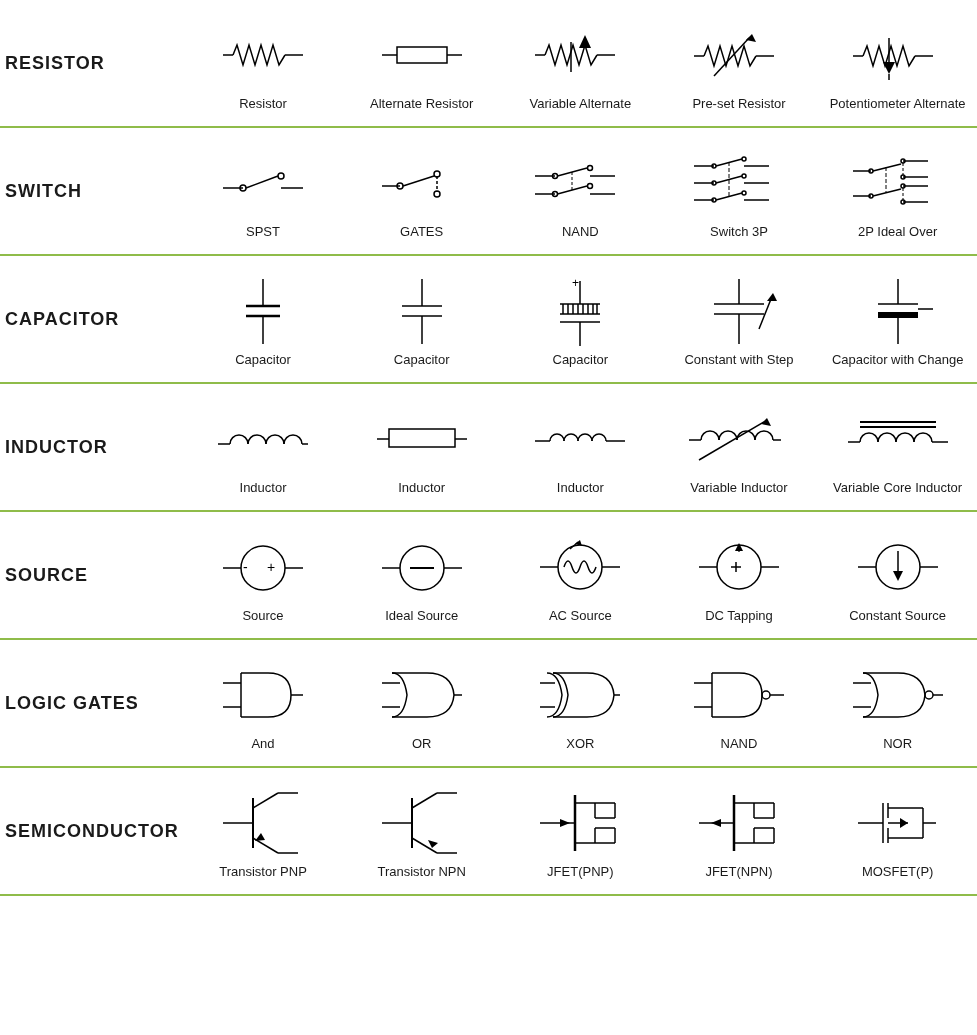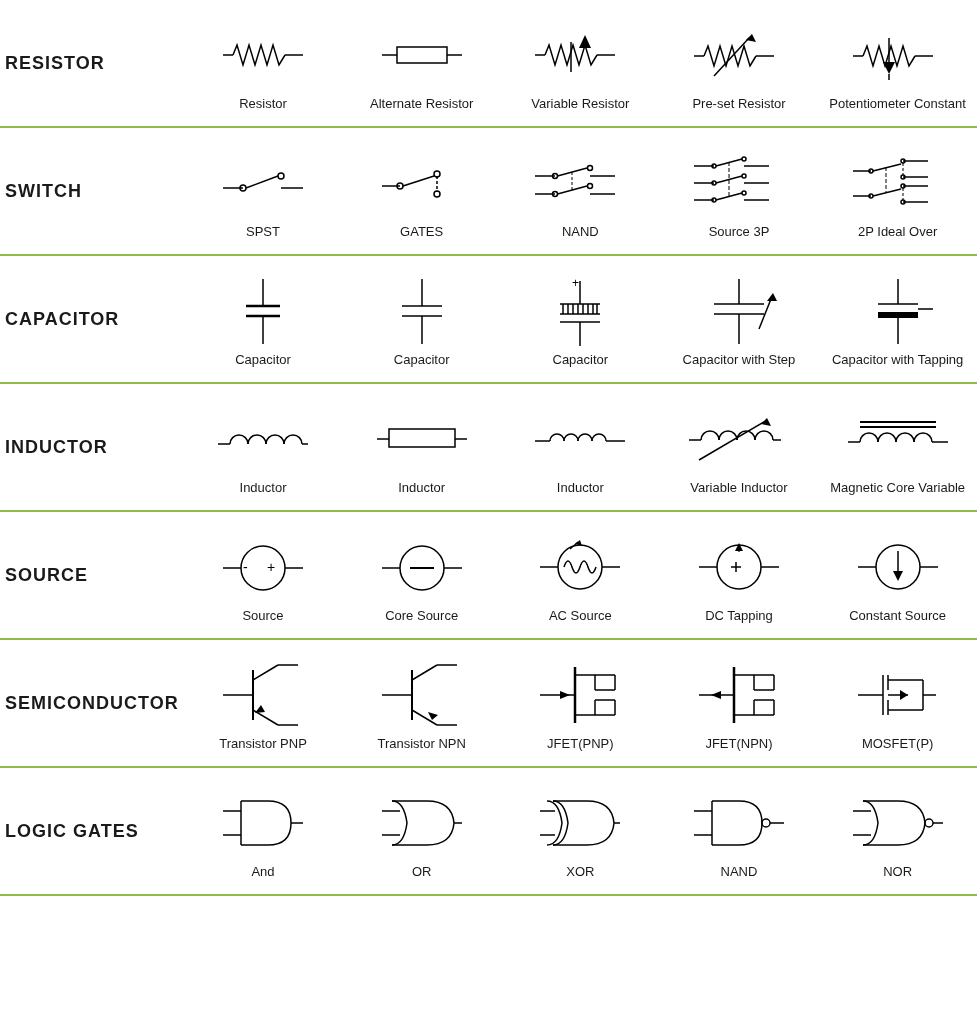--- a/index.html
+++ b/index.html
@@ -96,21 +96,21 @@
           <div class="symbol-graphic">
             <svg width="90" height="50" viewBox="0 0 90 50">
               <line x1="0" y1="25" x2="10" y2="25" stroke="#000" stroke-width="1.5"></line>
               <polyline points="10,25 14,15 20,35 26,15 32,35 38,15 44,35 50,15 56,35 62,25" fill="none" stroke="#000" stroke-width="1.5"></polyline>
               <line x1="62" y1="25" x2="80" y2="25" stroke="#000" stroke-width="1.5"></line>
 
               <line x1="36" y1="42" x2="36" y2="12" stroke="#000" stroke-width="1.5"></line>
               <polygon points="50,5 44,18 56,18" fill="#000"></polygon>
             </svg>
           </div>
-          <div class="symbol-label">Variable Resistor</div>
+          <div class="symbol-label">Variable Alternate</div>
         </div>
 
         <div class="symbol-item">
           <div class="symbol-graphic">
             <svg width="90" height="55" viewBox="0 0 90 55">
               <line x1="0" y1="28" x2="10" y2="28" stroke="#000" stroke-width="1.5"></line>
               <polyline points="10,28 14,18 20,38 26,18 32,38 38,18 44,38 50,18 56,38 62,28" fill="none" stroke="#000" stroke-width="1.5"></polyline>
               <line x1="62" y1="28" x2="80" y2="28" stroke="#000" stroke-width="1.5"></line>
 
               <line x1="20" y1="48" x2="55" y2="10" stroke="#000" stroke-width="1.5"></line>
@@ -125,21 +125,21 @@
             <svg width="90" height="55" viewBox="0 0 90 55">
               <line x1="0" y1="28" x2="10" y2="28" stroke="#000" stroke-width="1.5"></line>
               <polyline points="10,28 14,18 20,38 26,18 32,38 38,18 44,38 50,18 56,38 62,28" fill="none" stroke="#000" stroke-width="1.5"></polyline>
               <line x1="62" y1="28" x2="80" y2="28" stroke="#000" stroke-width="1.5"></line>
 
               <line x1="36" y1="10" x2="36" y2="40" stroke="#000" stroke-width="1.5"></line>
               <polygon points="36,46 30,34 42,34" fill="#000"></polygon>
               <line x1="36" y1="46" x2="36" y2="52" stroke="#000" stroke-width="1.5"></line>
             </svg>
           </div>
-          <div class="symbol-label">Potentiometer Constant</div>
+          <div class="symbol-label">Potentiometer Alternate</div>
         </div>
       </div>
     </td>
   </tr>
 
   <tr class="section-row">
     <td class="section-label-cell">SWITCH</td>
     <td class="symbols-cell">
       <div class="symbols-row">
 
@@ -210,21 +210,21 @@
 
               <line x1="0" y1="49" x2="20" y2="49" stroke="#000" stroke-width="1.5"></line>
               <circle cx="20" cy="49" r="2" fill="none" stroke="#000" stroke-width="1.5"></circle>
               <line x1="22" y1="49" x2="48" y2="42" stroke="#000" stroke-width="1.5"></line>
               <circle cx="50" cy="42" r="2" fill="none" stroke="#000" stroke-width="1.5"></circle>
               <line x1="50" y1="49" x2="75" y2="49" stroke="#000" stroke-width="1.5"></line>
 
               <line x1="35" y1="11" x2="35" y2="46" stroke="#000" stroke-width="1" stroke-dasharray="4,2"></line>
             </svg>
           </div>
-          <div class="symbol-label">Source 3P</div>
+          <div class="symbol-label">Switch 3P</div>
         </div>
 
         <div class="symbol-item">
           <div class="symbol-graphic">
             <svg width="90" height="65" viewBox="0 0 90 65">
 
               <line x1="0" y1="20" x2="18" y2="20" stroke="#000" stroke-width="1.5"></line>
               <circle cx="18" cy="20" r="2" fill="none" stroke="#000" stroke-width="1.5"></circle>
               <line x1="20" y1="20" x2="48" y2="13" stroke="#000" stroke-width="1.5"></line>
               <circle cx="50" cy="10" r="2" fill="none" stroke="#000" stroke-width="1.5"></circle>
@@ -308,36 +308,36 @@
             <svg width="80" height="65" viewBox="0 0 80 65">
               <line x1="40" y1="0" x2="40" y2="25" stroke="#000" stroke-width="1.5"></line>
               <line x1="15" y1="25" x2="65" y2="25" stroke="#000" stroke-width="1.5"></line>
               <line x1="15" y1="35" x2="65" y2="35" stroke="#000" stroke-width="1.5"></line>
               <line x1="40" y1="35" x2="40" y2="65" stroke="#000" stroke-width="1.5"></line>
 
               <line x1="60" y1="50" x2="72" y2="20" stroke="#000" stroke-width="1.5"></line>
               <polygon points="74,14 68,22 78,22" fill="#000"></polygon>
             </svg>
           </div>
-          <div class="symbol-label">Capacitor with Step</div>
+          <div class="symbol-label">Constant with Step</div>
         </div>
 
         <div class="symbol-item">
           <div class="symbol-graphic">
             <svg width="80" height="65" viewBox="0 0 80 65">
               <line x1="40" y1="0" x2="40" y2="25" stroke="#000" stroke-width="1.5"></line>
               <line x1="20" y1="25" x2="60" y2="25" stroke="#000" stroke-width="1.5"></line>
 
               <rect x="20" y="33" width="40" height="6" fill="#000"></rect>
               <line x1="40" y1="39" x2="40" y2="65" stroke="#000" stroke-width="1.5"></line>
 
               <line x1="60" y1="30" x2="75" y2="30" stroke="#000" stroke-width="1.5"></line>
             </svg>
           </div>
-          <div class="symbol-label">Capacitor with Tapping</div>
+          <div class="symbol-label">Capacitor with Change</div>
         </div>
       </div>
     </td>
   </tr>
 
   <tr class="section-row">
     <td class="section-label-cell">INDUCTOR</td>
     <td class="symbols-cell">
       <div class="symbols-row">
 
@@ -404,21 +404,21 @@
               <line x1="12" y1="8" x2="88" y2="8" stroke="#000" stroke-width="2"></line>
               <line x1="12" y1="13" x2="88" y2="13" stroke="#000" stroke-width="2"></line>
               <line x1="0" y1="28" x2="12" y2="28" stroke="#000" stroke-width="1.5"></line>
               <path d="M12,28 A9,9 0 0,1 30,28" fill="none" stroke="#000" stroke-width="1.5"></path>
               <path d="M30,28 A9,9 0 0,1 48,28" fill="none" stroke="#000" stroke-width="1.5"></path>
               <path d="M48,28 A9,9 0 0,1 66,28" fill="none" stroke="#000" stroke-width="1.5"></path>
               <path d="M66,28 A9,9 0 0,1 84,28" fill="none" stroke="#000" stroke-width="1.5"></path>
               <line x1="84" y1="28" x2="100" y2="28" stroke="#000" stroke-width="1.5"></line>
             </svg>
           </div>
-          <div class="symbol-label">Magnetic Core Variable</div>
+          <div class="symbol-label">Variable Core Inductor</div>
         </div>
       </div>
     </td>
   </tr>
 
   <tr class="section-row">
     <td class="section-label-cell">SOURCE</td>
     <td class="symbols-cell">
       <div class="symbols-row">
 
@@ -437,21 +437,21 @@
 
         <div class="symbol-item">
           <div class="symbol-graphic">
             <svg width="80" height="55" viewBox="0 0 80 55">
               <circle cx="40" cy="28" r="22" fill="none" stroke="#000" stroke-width="1.5"></circle>
               <line x1="0" y1="28" x2="18" y2="28" stroke="#000" stroke-width="1.5"></line>
               <line x1="62" y1="28" x2="80" y2="28" stroke="#000" stroke-width="1.5"></line>
               <line x1="28" y1="28" x2="52" y2="28" stroke="#000" stroke-width="2"></line>
             </svg>
           </div>
-          <div class="symbol-label">Core Source</div>
+          <div class="symbol-label">Ideal Source</div>
         </div>
 
         <div class="symbol-item">
           <div class="symbol-graphic">
             <svg width="80" height="60" viewBox="0 0 80 60">
               <circle cx="40" cy="30" r="22" fill="none" stroke="#000" stroke-width="1.5"></circle>
               <line x1="0" y1="30" x2="18" y2="30" stroke="#000" stroke-width="1.5"></line>
               <line x1="62" y1="30" x2="80" y2="30" stroke="#000" stroke-width="1.5"></line>
 
               <path d="M24,30 Q28,18 32,30 Q36,42 40,30 Q44,18 48,30 Q52,42 56,30" fill="none" stroke="#000" stroke-width="1.5"></path>
@@ -485,20 +485,106 @@
             <svg width="80" height="60" viewBox="0 0 80 60">
               <circle cx="40" cy="30" r="22" fill="none" stroke="#000" stroke-width="1.5"></circle>
               <line x1="0" y1="30" x2="18" y2="30" stroke="#000" stroke-width="1.5"></line>
               <line x1="62" y1="30" x2="80" y2="30" stroke="#000" stroke-width="1.5"></line>
 
               <line x1="40" y1="14" x2="40" y2="38" stroke="#000" stroke-width="1.5"></line>
               <polygon points="40,44 35,34 45,34" fill="#000"></polygon>
             </svg>
           </div>
           <div class="symbol-label">Constant Source</div>
+        </div>
+      </div>
+    </td>
+  </tr>
+
+  <tr class="section-row">
+    <td class="section-label-cell">LOGIC GATES</td>
+    <td class="symbols-cell">
+      <div class="symbols-row">
+
+        <div class="symbol-item">
+          <div class="symbol-graphic">
+            <svg width="80" height="60" viewBox="0 0 80 60">
+              <line x1="0" y1="18" x2="18" y2="18" stroke="#000" stroke-width="1.5"></line>
+              <line x1="0" y1="42" x2="18" y2="42" stroke="#000" stroke-width="1.5"></line>
+              <line x1="18" y1="8" x2="18" y2="52" stroke="#000" stroke-width="1.5"></line>
+              <line x1="18" y1="8" x2="45" y2="8" stroke="#000" stroke-width="1.5"></line>
+              <line x1="18" y1="52" x2="45" y2="52" stroke="#000" stroke-width="1.5"></line>
+              <path d="M45,8 Q68,8 68,30 Q68,52 45,52" fill="none" stroke="#000" stroke-width="1.5"></path>
+              <line x1="68" y1="30" x2="80" y2="30" stroke="#000" stroke-width="1.5"></line>
+            </svg>
+          </div>
+          <div class="symbol-label">And</div>
+        </div>
+
+        <div class="symbol-item">
+          <div class="symbol-graphic">
+            <svg width="80" height="60" viewBox="0 0 80 60">
+              <line x1="0" y1="18" x2="18" y2="18" stroke="#000" stroke-width="1.5"></line>
+              <line x1="0" y1="42" x2="18" y2="42" stroke="#000" stroke-width="1.5"></line>
+              <path d="M10,8 Q22,8 25,30 Q22,52 10,52" fill="none" stroke="#000" stroke-width="1.5"></path>
+              <line x1="10" y1="8" x2="45" y2="8" stroke="#000" stroke-width="1.5"></line>
+              <line x1="10" y1="52" x2="45" y2="52" stroke="#000" stroke-width="1.5"></line>
+              <path d="M45,8 Q70,8 72,30 Q70,52 45,52" fill="none" stroke="#000" stroke-width="1.5"></path>
+              <line x1="72" y1="30" x2="80" y2="30" stroke="#000" stroke-width="1.5"></line>
+            </svg>
+          </div>
+          <div class="symbol-label">OR</div>
+        </div>
+
+        <div class="symbol-item">
+          <div class="symbol-graphic">
+            <svg width="80" height="60" viewBox="0 0 80 60">
+              <line x1="0" y1="18" x2="15" y2="18" stroke="#000" stroke-width="1.5"></line>
+              <line x1="0" y1="42" x2="15" y2="42" stroke="#000" stroke-width="1.5"></line>
+              <path d="M7,8 Q19,8 22,30 Q19,52 7,52" fill="none" stroke="#000" stroke-width="1.5"></path>
+              <path d="M13,8 Q25,8 28,30 Q25,52 13,52" fill="none" stroke="#000" stroke-width="1.5"></path>
+              <line x1="13" y1="8" x2="47" y2="8" stroke="#000" stroke-width="1.5"></line>
+              <line x1="13" y1="52" x2="47" y2="52" stroke="#000" stroke-width="1.5"></line>
+              <path d="M47,8 Q72,8 74,30 Q72,52 47,52" fill="none" stroke="#000" stroke-width="1.5"></path>
+              <line x1="74" y1="30" x2="80" y2="30" stroke="#000" stroke-width="1.5"></line>
+            </svg>
+          </div>
+          <div class="symbol-label">XOR</div>
+        </div>
+
+        <div class="symbol-item">
+          <div class="symbol-graphic">
+            <svg width="90" height="60" viewBox="0 0 90 60">
+              <line x1="0" y1="18" x2="18" y2="18" stroke="#000" stroke-width="1.5"></line>
+              <line x1="0" y1="42" x2="18" y2="42" stroke="#000" stroke-width="1.5"></line>
+              <line x1="18" y1="8" x2="18" y2="52" stroke="#000" stroke-width="1.5"></line>
+              <line x1="18" y1="8" x2="45" y2="8" stroke="#000" stroke-width="1.5"></line>
+              <line x1="18" y1="52" x2="45" y2="52" stroke="#000" stroke-width="1.5"></line>
+              <path d="M45,8 Q68,8 68,30 Q68,52 45,52" fill="none" stroke="#000" stroke-width="1.5"></path>
+              <circle cx="72" cy="30" r="4" fill="none" stroke="#000" stroke-width="1.5"></circle>
+              <line x1="76" y1="30" x2="90" y2="30" stroke="#000" stroke-width="1.5"></line>
+            </svg>
+          </div>
+          <div class="symbol-label">NAND</div>
+        </div>
+
+        <div class="symbol-item">
+          <div class="symbol-graphic">
+            <svg width="90" height="60" viewBox="0 0 90 60">
+              <line x1="0" y1="18" x2="18" y2="18" stroke="#000" stroke-width="1.5"></line>
+              <line x1="0" y1="42" x2="18" y2="42" stroke="#000" stroke-width="1.5"></line>
+              <path d="M10,8 Q22,8 25,30 Q22,52 10,52" fill="none" stroke="#000" stroke-width="1.5"></path>
+              <line x1="10" y1="8" x2="45" y2="8" stroke="#000" stroke-width="1.5"></line>
+              <line x1="10" y1="52" x2="45" y2="52" stroke="#000" stroke-width="1.5"></line>
+              <path d="M45,8 Q70,8 72,30 Q70,52 45,52" fill="none" stroke="#000" stroke-width="1.5"></path>
+              <circle cx="76" cy="30" r="4" fill="none" stroke="#000" stroke-width="1.5"></circle>
+              <line x1="80" y1="30" x2="90" y2="30" stroke="#000" stroke-width="1.5"></line>
+            </svg>
+          </div>
+          <div class="symbol-label">NOR</div>
         </div>
       </div>
     </td>
   </tr>
 
   <tr class="section-row">
     <td class="section-label-cell">SEMICONDUCTOR</td>
     <td class="symbols-cell">
       <div class="symbols-row">
 
@@ -606,100 +692,14 @@
 
               <line x1="30" y1="40" x2="50" y2="40" stroke="#000" stroke-width="1.5"></line>
               <polygon points="50,40 42,35 42,45" fill="#000"></polygon>
             </svg>
           </div>
           <div class="symbol-label">MOSFET(P)</div>
         </div>
       </div>
     </td>
   </tr>
-
-  <tr class="section-row">
-    <td class="section-label-cell">LOGIC GATES</td>
-    <td class="symbols-cell">
-      <div class="symbols-row">
-
-        <div class="symbol-item">
-          <div class="symbol-graphic">
-            <svg width="80" height="60" viewBox="0 0 80 60">
-              <line x1="0" y1="18" x2="18" y2="18" stroke="#000" stroke-width="1.5"></line>
-              <line x1="0" y1="42" x2="18" y2="42" stroke="#000" stroke-width="1.5"></line>
-              <line x1="18" y1="8" x2="18" y2="52" stroke="#000" stroke-width="1.5"></line>
-              <line x1="18" y1="8" x2="45" y2="8" stroke="#000" stroke-width="1.5"></line>
-              <line x1="18" y1="52" x2="45" y2="52" stroke="#000" stroke-width="1.5"></line>
-              <path d="M45,8 Q68,8 68,30 Q68,52 45,52" fill="none" stroke="#000" stroke-width="1.5"></path>
-              <line x1="68" y1="30" x2="80" y2="30" stroke="#000" stroke-width="1.5"></line>
-            </svg>
-          </div>
-          <div class="symbol-label">And</div>
-        </div>
-
-        <div class="symbol-item">
-          <div class="symbol-graphic">
-            <svg width="80" height="60" viewBox="0 0 80 60">
-              <line x1="0" y1="18" x2="18" y2="18" stroke="#000" stroke-width="1.5"></line>
-              <line x1="0" y1="42" x2="18" y2="42" stroke="#000" stroke-width="1.5"></line>
-              <path d="M10,8 Q22,8 25,30 Q22,52 10,52" fill="none" stroke="#000" stroke-width="1.5"></path>
-              <line x1="10" y1="8" x2="45" y2="8" stroke="#000" stroke-width="1.5"></line>
-              <line x1="10" y1="52" x2="45" y2="52" stroke="#000" stroke-width="1.5"></line>
-              <path d="M45,8 Q70,8 72,30 Q70,52 45,52" fill="none" stroke="#000" stroke-width="1.5"></path>
-              <line x1="72" y1="30" x2="80" y2="30" stroke="#000" stroke-width="1.5"></line>
-            </svg>
-          </div>
-          <div class="symbol-label">OR</div>
-        </div>
-
-        <div class="symbol-item">
-          <div class="symbol-graphic">
-            <svg width="80" height="60" viewBox="0 0 80 60">
-              <line x1="0" y1="18" x2="15" y2="18" stroke="#000" stroke-width="1.5"></line>
-              <line x1="0" y1="42" x2="15" y2="42" stroke="#000" stroke-width="1.5"></line>
-              <path d="M7,8 Q19,8 22,30 Q19,52 7,52" fill="none" stroke="#000" stroke-width="1.5"></path>
-              <path d="M13,8 Q25,8 28,30 Q25,52 13,52" fill="none" stroke="#000" stroke-width="1.5"></path>
-              <line x1="13" y1="8" x2="47" y2="8" stroke="#000" stroke-width="1.5"></line>
-              <line x1="13" y1="52" x2="47" y2="52" stroke="#000" stroke-width="1.5"></line>
-              <path d="M47,8 Q72,8 74,30 Q72,52 47,52" fill="none" stroke="#000" stroke-width="1.5"></path>
-              <line x1="74" y1="30" x2="80" y2="30" stroke="#000" stroke-width="1.5"></line>
-            </svg>
-          </div>
-          <div class="symbol-label">XOR</div>
-        </div>
-
-        <div class="symbol-item">
-          <div class="symbol-graphic">
-            <svg width="90" height="60" viewBox="0 0 90 60">
-              <line x1="0" y1="18" x2="18" y2="18" stroke="#000" stroke-width="1.5"></line>
-              <line x1="0" y1="42" x2="18" y2="42" stroke="#000" stroke-width="1.5"></line>
-              <line x1="18" y1="8" x2="18" y2="52" stroke="#000" stroke-width="1.5"></line>
-              <line x1="18" y1="8" x2="45" y2="8" stroke="#000" stroke-width="1.5"></line>
-              <line x1="18" y1="52" x2="45" y2="52" stroke="#000" stroke-width="1.5"></line>
-              <path d="M45,8 Q68,8 68,30 Q68,52 45,52" fill="none" stroke="#000" stroke-width="1.5"></path>
-              <circle cx="72" cy="30" r="4" fill="none" stroke="#000" stroke-width="1.5"></circle>
-              <line x1="76" y1="30" x2="90" y2="30" stroke="#000" stroke-width="1.5"></line>
-            </svg>
-          </div>
-          <div class="symbol-label">NAND</div>
-        </div>
-
-        <div class="symbol-item">
-          <div class="symbol-graphic">
-            <svg width="90" height="60" viewBox="0 0 90 60">
-              <line x1="0" y1="18" x2="18" y2="18" stroke="#000" stroke-width="1.5"></line>
-              <line x1="0" y1="42" x2="18" y2="42" stroke="#000" stroke-width="1.5"></line>
-              <path d="M10,8 Q22,8 25,30 Q22,52 10,52" fill="none" stroke="#000" stroke-width="1.5"></path>
-              <line x1="10" y1="8" x2="45" y2="8" stroke="#000" stroke-width="1.5"></line>
-              <line x1="10" y1="52" x2="45" y2="52" stroke="#000" stroke-width="1.5"></line>
-              <path d="M45,8 Q70,8 72,30 Q70,52 45,52" fill="none" stroke="#000" stroke-width="1.5"></path>
-              <circle cx="76" cy="30" r="4" fill="none" stroke="#000" stroke-width="1.5"></circle>
-              <line x1="80" y1="30" x2="90" y2="30" stroke="#000" stroke-width="1.5"></line>
-            </svg>
-          </div>
-          <div class="symbol-label">NOR</div>
-        </div>
-      </div>
-    </td>
-  </tr>
 </tbody>
   </table>
 
 </body></html>

